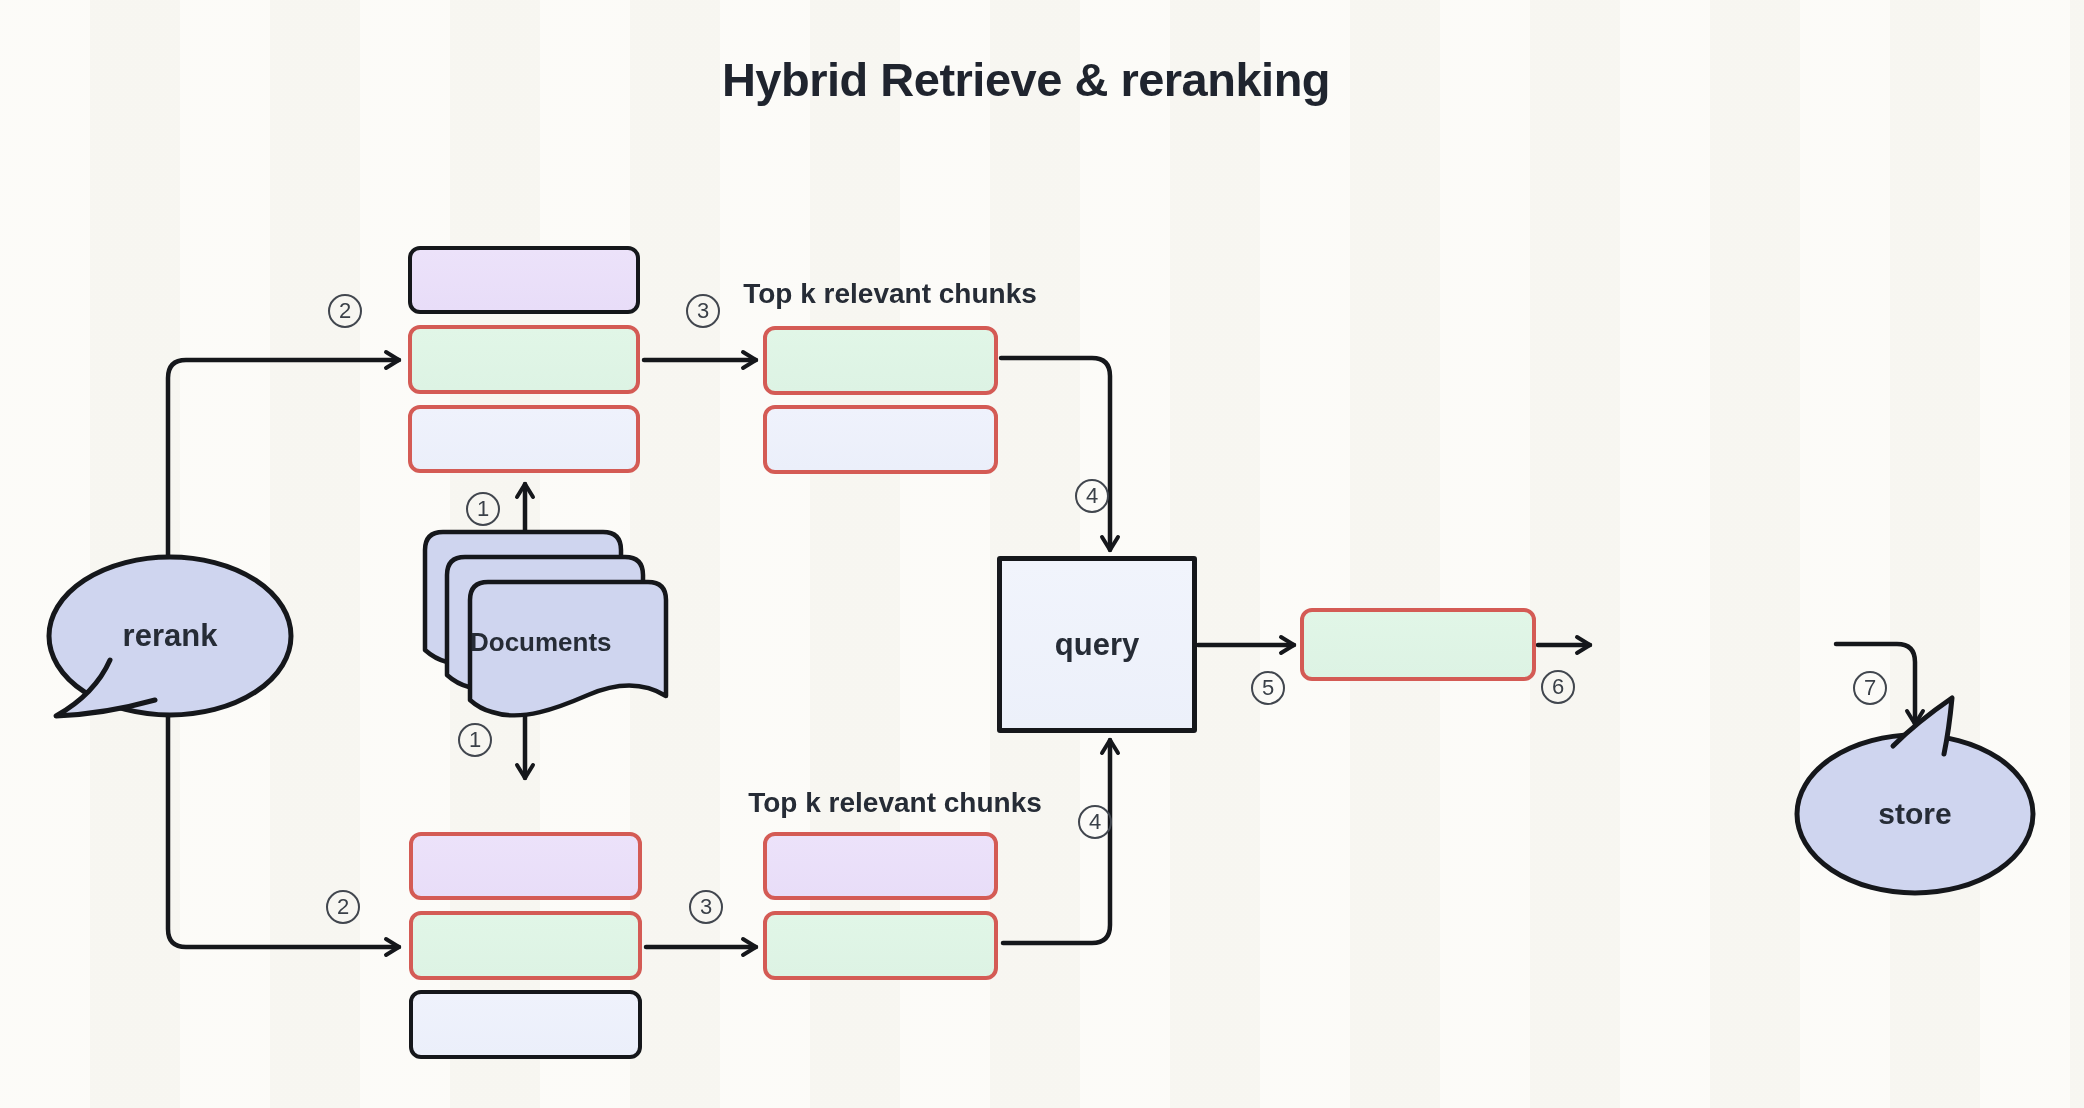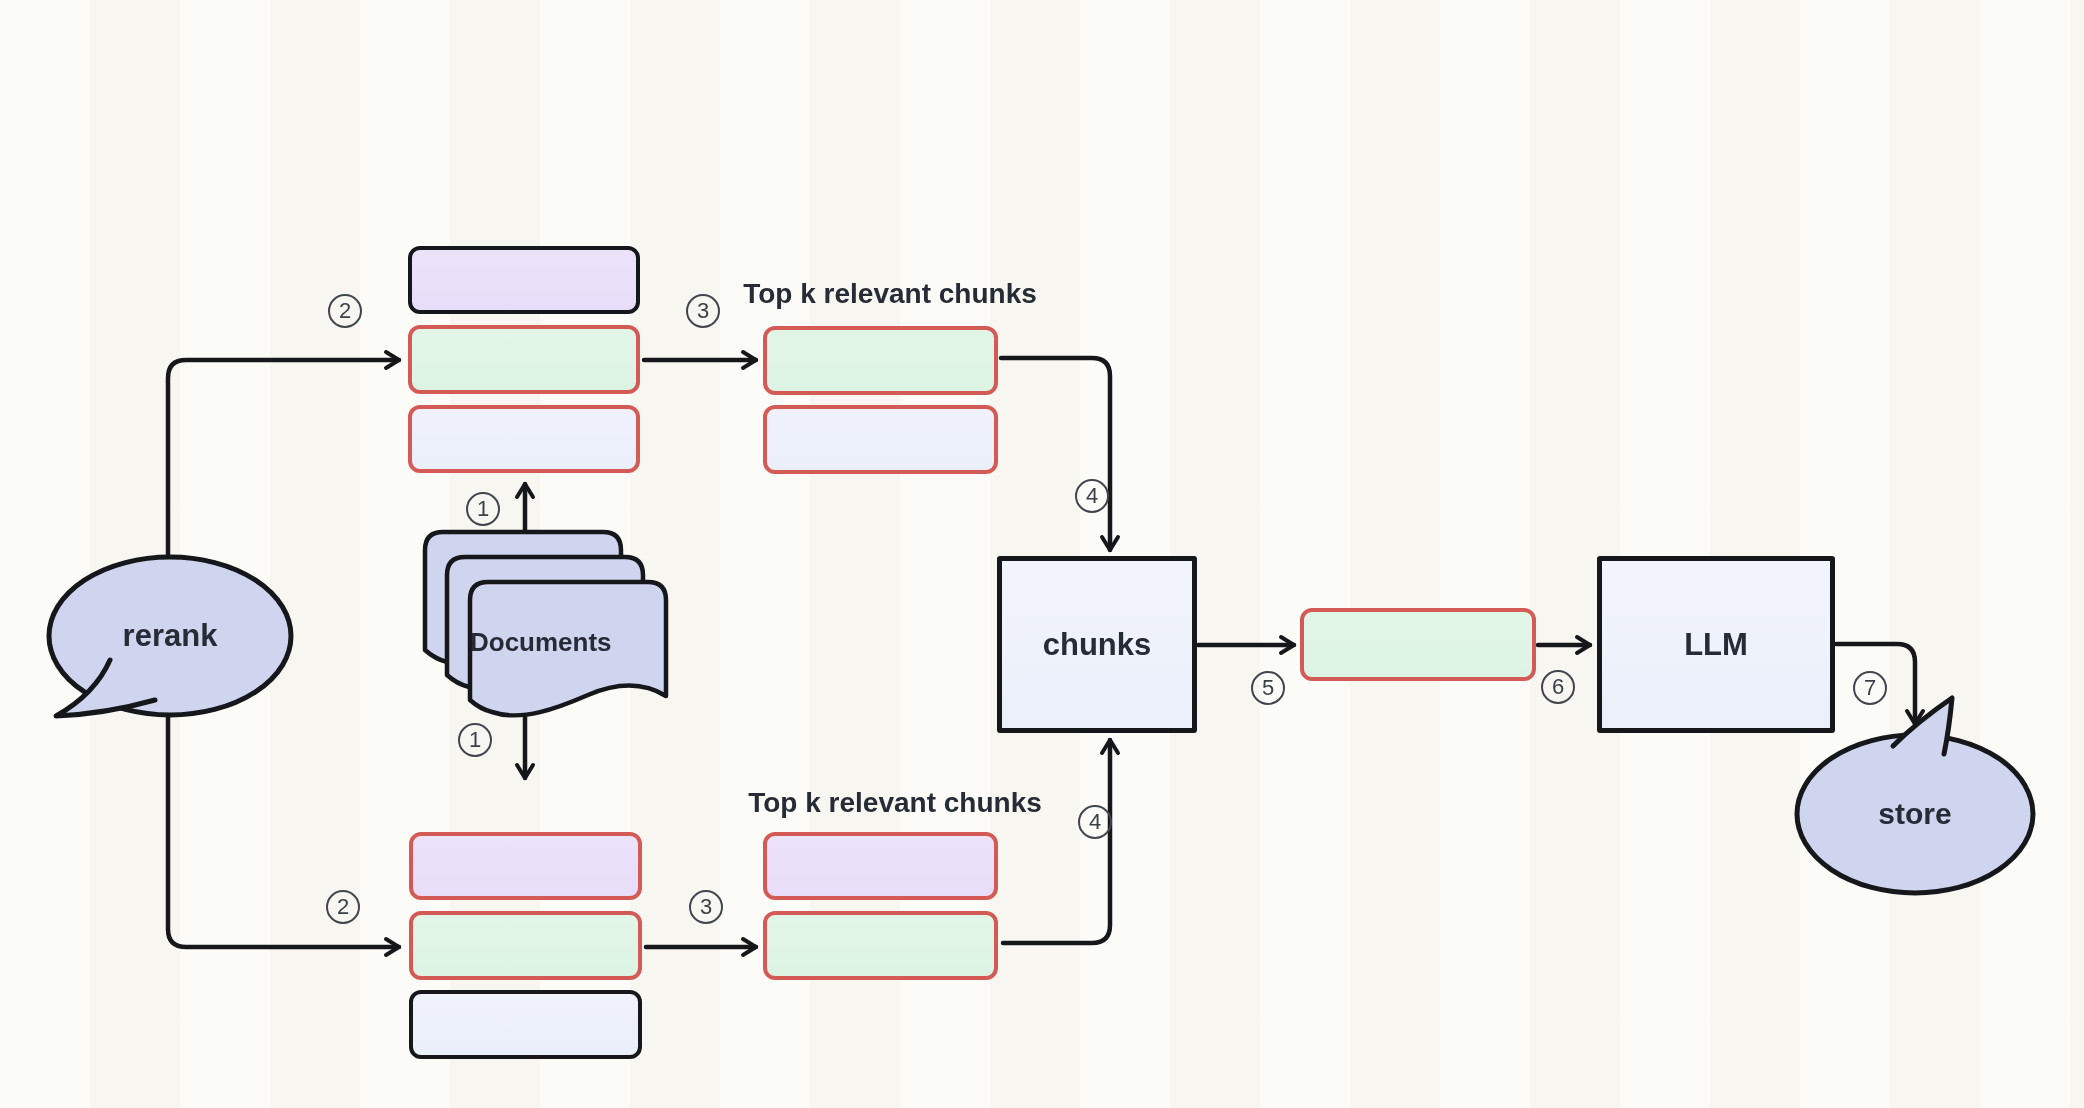--- a/index.html
+++ b/index.html
@@ -106,20 +106,21 @@
       <ellipse cx="170" cy="636" rx="121" ry="79" fill="#CFD5EF" stroke="#15171B" stroke-width="5"></ellipse>
       <path d="M 155,700 Q 105,714 56,716 Q 95,694 110,660" fill="#CFD5EF" stroke="#15171B" stroke-width="5" stroke-linecap="round" stroke-linejoin="round"></path>
     </g>
 
     <g>
       <ellipse cx="1915" cy="814" rx="118" ry="79" fill="#CFD5EF" stroke="#15171B" stroke-width="5"></ellipse>
       <path d="M 1893,746 Q 1917,722 1952,698 Q 1949,730 1944,754" fill="#CFD5EF" stroke="#15171B" stroke-width="5" stroke-linecap="round" stroke-linejoin="round"></path>
     </g>
   </svg>
 
+  <div class="title">Hybrid Retrieve &amp; reranking</div>
 
   <div class="sec-label tk-top-label">Top k relevant chunks</div>
   <div class="sec-label tk-bot-label">Top k relevant chunks</div>
 
   <div class="chunk f-purple b-black" style="left:408px;top:246px;width:232px;height:68px;"></div>
   <div class="chunk f-green b-red" style="left:408px;top:325px;width:232px;height:69px;"></div>
   <div class="chunk f-blue b-red" style="left:408px;top:405px;width:232px;height:68px;"></div>
 
   <div class="chunk f-green b-red" style="left:763px;top:326px;width:235px;height:69px;"></div>
   <div class="chunk f-blue b-red" style="left:763px;top:405px;width:235px;height:69px;"></div>
@@ -127,26 +128,23 @@
   <div class="chunk f-purple b-red" style="left:409px;top:832px;width:233px;height:68px;"></div>
   <div class="chunk f-green b-red" style="left:409px;top:911px;width:233px;height:69px;"></div>
   <div class="chunk f-blue b-black" style="left:409px;top:990px;width:233px;height:69px;"></div>
 
   <div class="chunk f-purple b-red" style="left:763px;top:832px;width:235px;height:68px;"></div>
   <div class="chunk f-green b-red" style="left:763px;top:911px;width:235px;height:69px;"></div>
 
   <div class="chunk f-green b-red" style="left:1300px;top:608px;width:236px;height:73px;"></div>
 
   <div class="node-box" style="left:997px;top:556px;width:200px;height:177px;">
-    <span>chunks</span>
+    <span>query</span>
   </div>
 
-  <div class="node-box" style="left:1597px;top:556px;width:238px;height:177px;">
-    <span>LLM</span>
-  </div>
 
   <div class="bubble-label" style="left:50px;top:618px;width:240px;">rerank</div>
   <div class="bubble-label" style="left:1795px;top:797px;width:240px;font-size:30px;">store</div>
   <div class="doc-label" style="left:470px;top:627px;width:196px;">Documents</div>
 
   <span class="badge" style="left:483px;top:509px;">1</span>
   <span class="badge" style="left:475px;top:740px;">1</span>
   <span class="badge" style="left:345px;top:311px;">2</span>
   <span class="badge" style="left:343px;top:907px;">2</span>
   <span class="badge" style="left:703px;top:311px;">3</span>

